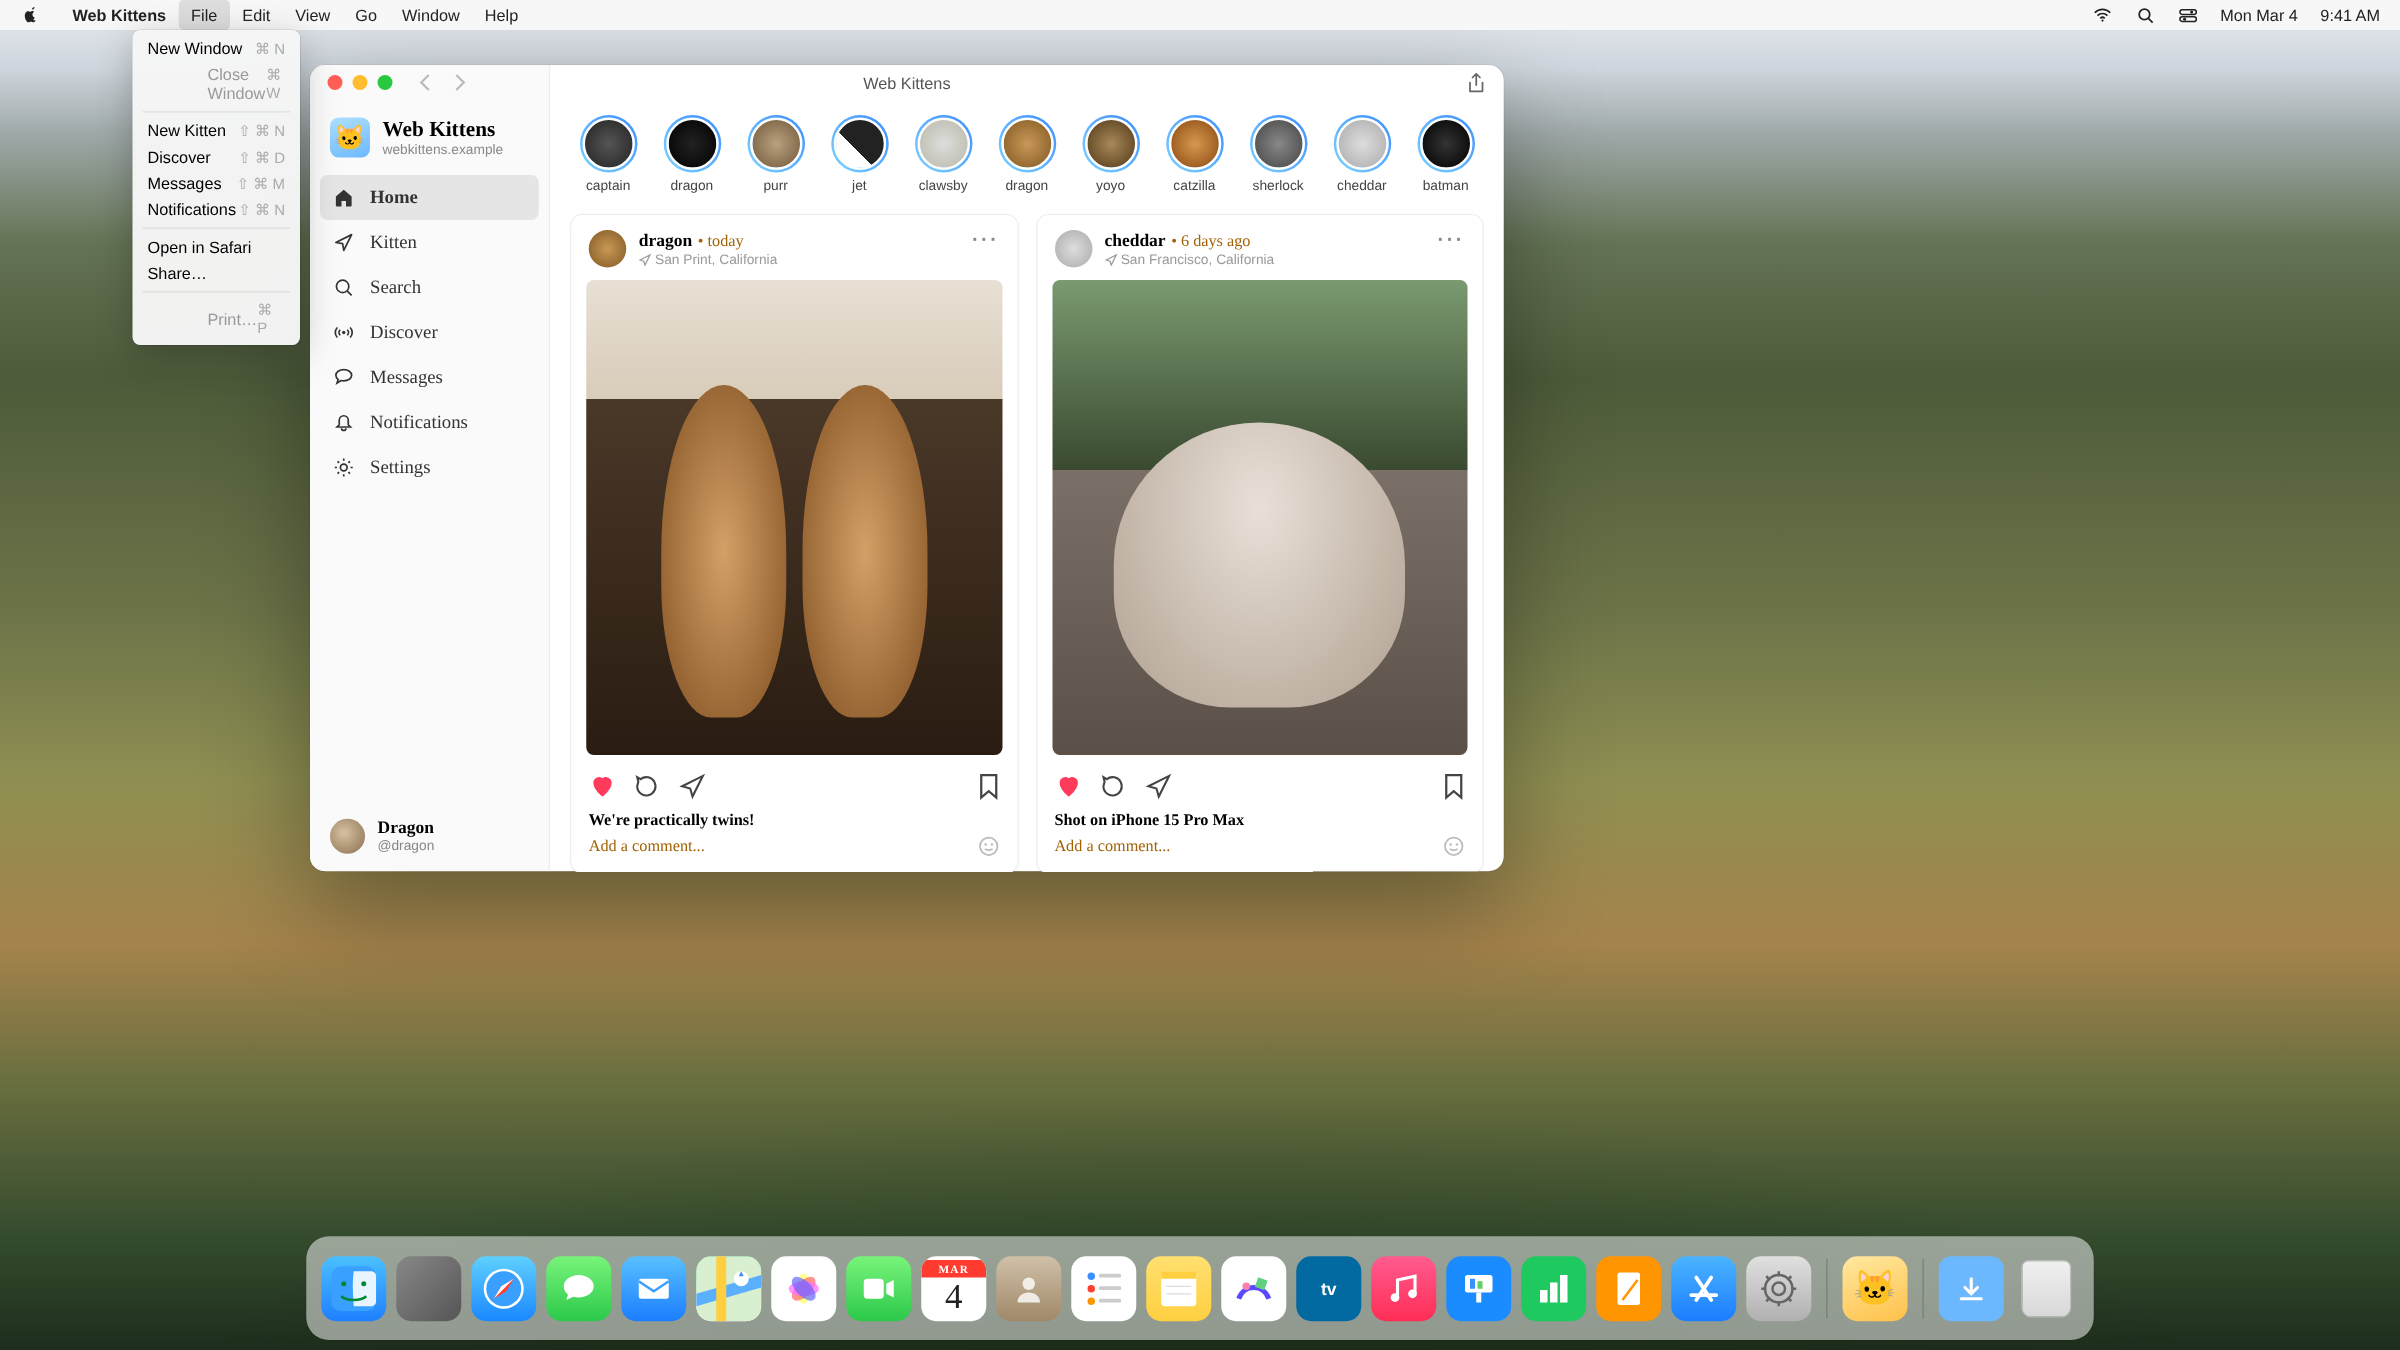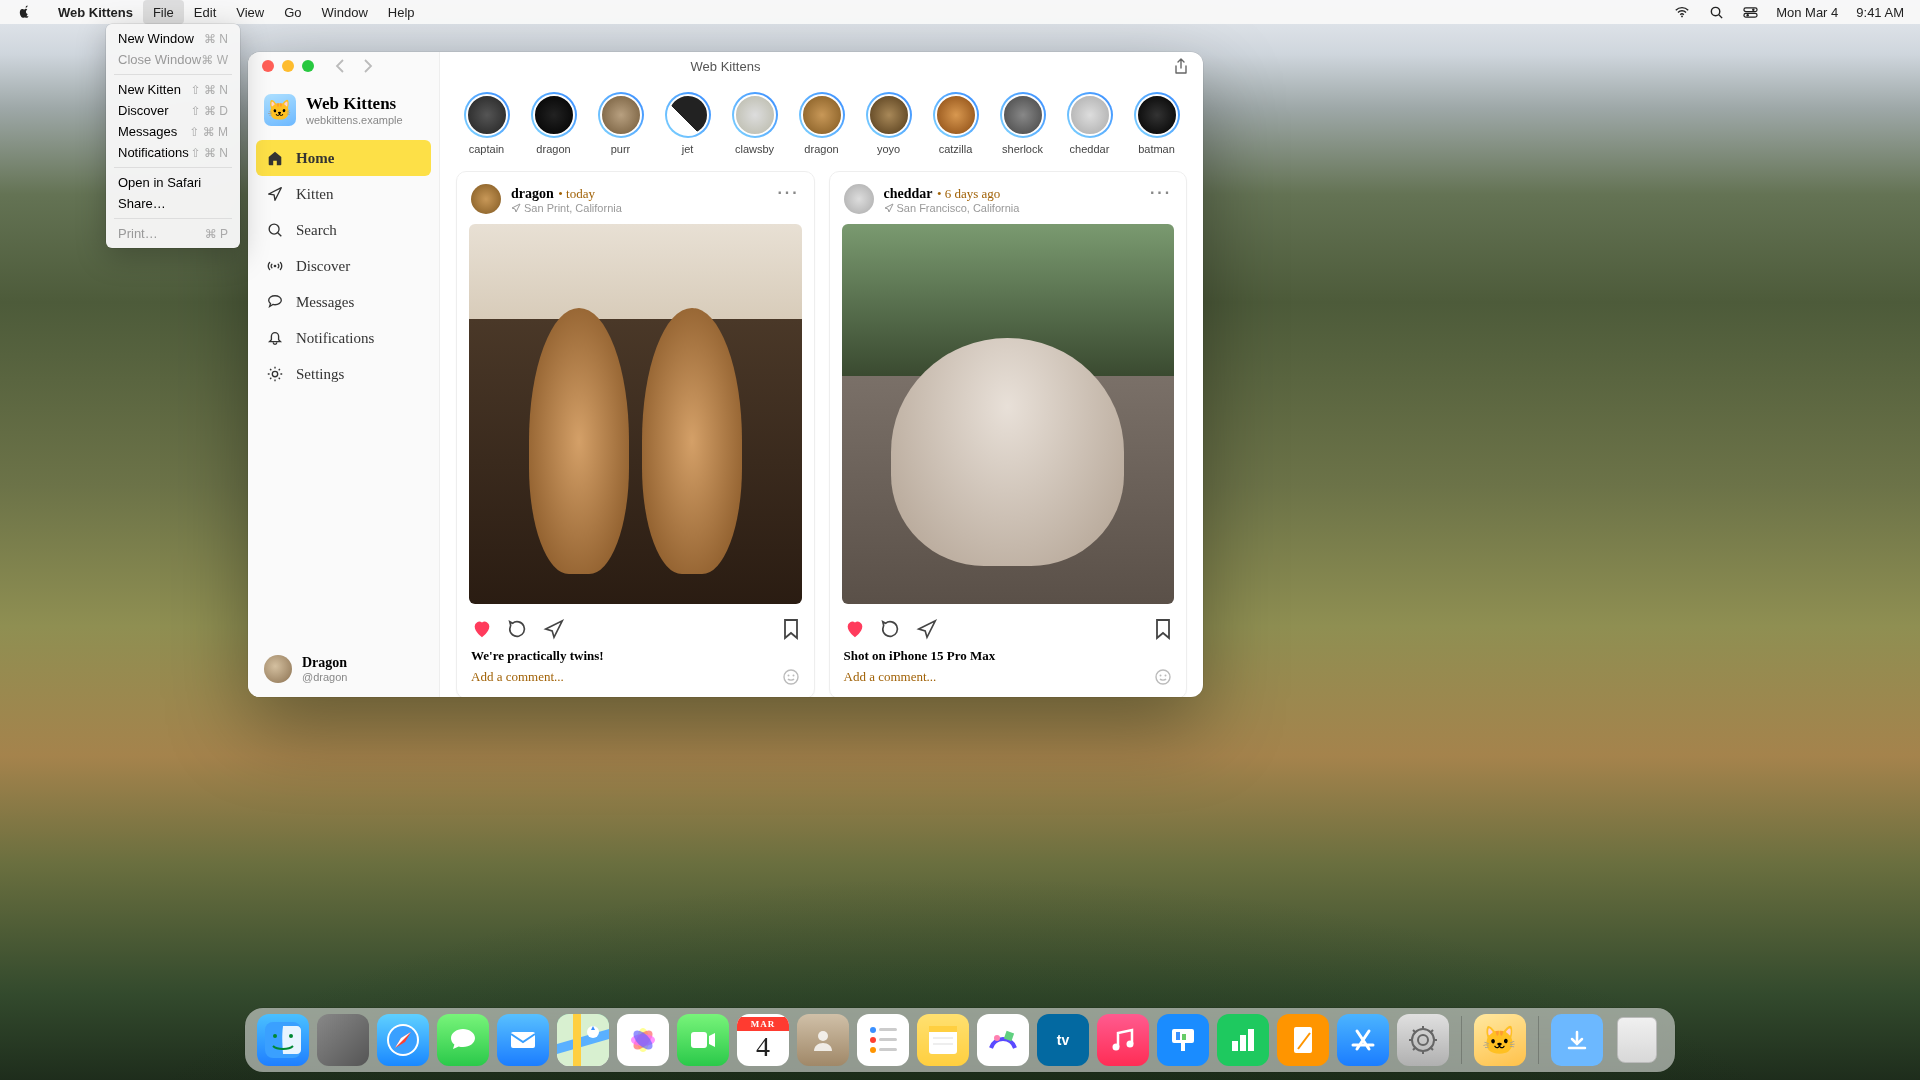--- a/index.html
+++ b/index.html
@@ -27,21 +27,21 @@
 .menubar .item.bold { font-weight: 600; }
 .menubar .item.open { background: rgba(0,0,0,0.1); border-radius: 4px; }
 .status-icon { width: 16px; height: 16px; display: inline-flex; align-items: center; justify-content: center; }
 .dropdown {
   position: absolute; top: 24px; left: 106px; width: 134px;
   background: rgba(245,245,245,0.98); border-radius: 6px;
   box-shadow: 0 8px 30px rgba(0,0,0,0.25), 0 0 0 0.5px rgba(0,0,0,0.15);
   padding: 4px 0; font-size: 13px; z-index: 200;
 }
 .dropdown .row { display: flex; align-items: center; padding: 3px 12px; justify-content: space-between; }
-.dropdown .row.disabled { color: #999; }
+.dropdown .row.disabled { color: #999; margin-left: 48px; }
 .dropdown .shortcut { color: #aaa; font-size: 12px; }
 .dropdown hr { border: none; border-top: 1px solid #ddd; margin: 4px 8px; }
 .window {
   position: absolute; top: 52px; left: 248px; width: 955px; height: 645px;
   background: #fff; border-radius: 12px;
   box-shadow: 0 30px 80px rgba(0,0,0,0.35), 0 0 0 0.5px rgba(0,0,0,0.1);
   display: flex; overflow: hidden;
 }
 .titlebar {
   position: absolute; top: 0; left: 0; right: 0; height: 28px;
@@ -64,21 +64,21 @@
   display: flex; align-items: center; justify-content: center; font-size: 20px;
 }
 .app-name { font-weight: 700; font-size: 17px; font-family: Georgia, serif; }
 .app-sub { font-size: 11px; color: #888; }
 .nav { padding: 0 8px; }
 .nav-item {
   display: flex; align-items: center; gap: 12px; height: 36px;
   padding: 0 10px; border-radius: 6px; font-size: 15px; color: #333;
   font-family: Georgia, serif;
 }
-.nav-item.active { background: #fde047; font-weight: 600; }
+.nav-item.active { background: #e5e5e5; font-weight: 600; }
 .nav-item svg { width: 18px; height: 18px; flex-shrink: 0; }
 .user-footer {
   margin-top: auto; padding: 14px 16px; display: flex; gap: 10px; align-items: center;
 }
 .user-footer .av { width: 28px; height: 28px; border-radius: 50%; background: #c8b89a; }
 .user-footer .nm { font-weight: 700; font-family: Georgia, serif; font-size: 14px; }
 .user-footer .hd { font-size: 11px; color: #888; }
 .content { flex: 1; padding: 40px 16px 16px; overflow-y: auto; }
 .stories { display: flex; gap: 18px; padding: 0 6px 16px; align-items: center; }
 .story { width: 50px; text-align: center; font-size: 11px; color: #444; }
@@ -97,21 +97,21 @@
   margin: 10px -2px; height: 380px; border-radius: 6px;
   background: #333; position: relative; overflow: hidden;
 }
 .actions { display: flex; align-items: center; gap: 14px; padding: 4px 0 8px; }
 .actions .heart { color: #ff3b5c; }
 .actions .bm { margin-left: auto; }
 .caption { font-weight: 700; font-size: 13px; font-family: Georgia, serif; margin-bottom: 4px; }
 .addc { display: flex; justify-content: space-between; align-items: center; color: #a16207; font-size: 13px; font-family: Georgia, serif; }
 .dock {
   position: absolute; bottom: 8px; left: 50%; transform: translateX(-50%);
-  height: 64px; background: rgba(240,240,240,0.55); backdrop-filter: blur(20px);
+  height: 83px; background: rgba(240,240,240,0.55); backdrop-filter: blur(20px);
   border-radius: 18px; display: flex; align-items: center; padding: 12px 12px; gap: 8px;
   box-shadow: 0 0 0 0.5px rgba(0,0,0,0.15);
 }
 .dock .di { width: 52px; height: 52px; border-radius: 12px; display: flex; align-items: center; justify-content: center; font-size: 28px; }
 .dock .sep { width: 1px; height: 48px; background: rgba(0,0,0,0.2); margin: 0 4px; }
 .di.finder { background: linear-gradient(180deg,#4ac0ff,#1f7fff); }
 .di.launch { background: #555; }
 .di.safari { background: linear-gradient(180deg,#5fd0ff,#1a88ff); }
 .di.msg { background: linear-gradient(180deg,#78f47a,#2bc94a); }
 .di.mail { background: linear-gradient(180deg,#58c0ff,#1b7dff); }

